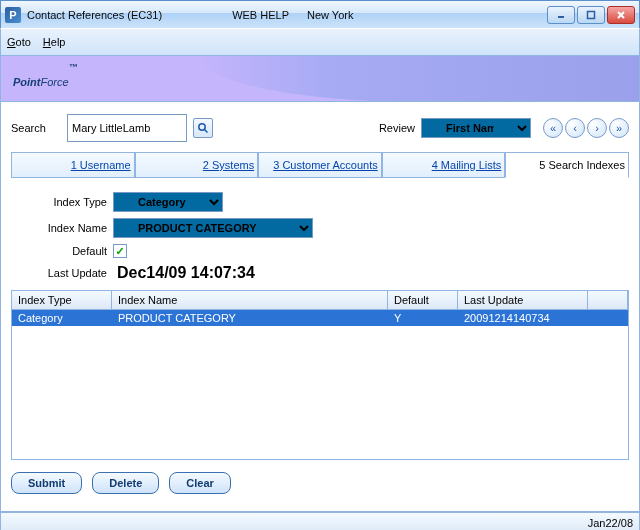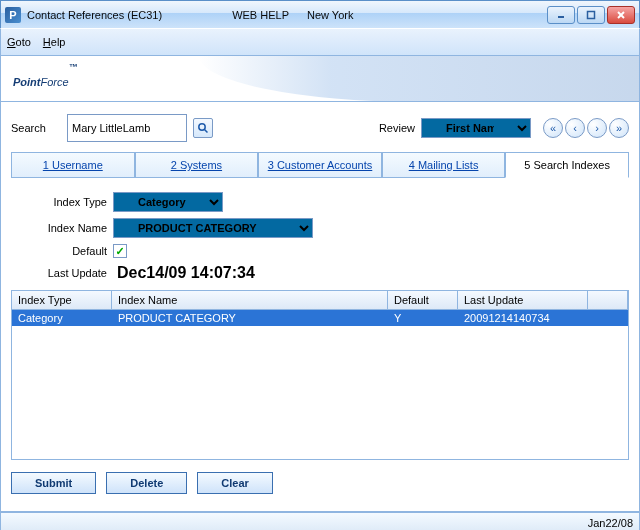--- a/index.html
+++ b/index.html
@@ -11,56 +11,56 @@
   .titlebar .webhelp { color: #0a0a0a; margin-right: 18px; }
   .titlebar .location { color: #0a0a0a; }
   .titlebar .spacer { flex: 1; }
   .winbtns { display: flex; gap: 2px; }
   .winbtn { width: 28px; height: 18px; border: 1px solid #5a8fc8; border-radius: 3px; background: linear-gradient(to bottom,#eaf3fd,#bcd8f4); display:flex; align-items:center; justify-content:center; cursor: default; }
   .winbtn.close { background: linear-gradient(to bottom,#f6a5a4,#d94b3f); border-color:#a83028; color:#fff; }
   .winbtn svg { width:10px; height:10px; }
   .menubar { height: 28px; background: linear-gradient(to bottom,#e9f2fd,#d0e4fa); border: 1px solid #8fb5e0; border-top-color:#fff; display:flex; align-items:center; padding: 0 6px; gap: 12px; }
   .menubar .menuitem { color: #000; cursor: default; }
   .menubar .menuitem .ul { text-decoration: underline; }
-  .banner { height: 46px; background: #ffffff; border: 1px solid #8fb5e0; border-top: none; position: relative; overflow: hidden; text-decoration: underline; }
+  .banner { height: 46px; background: #c4b5fd; border: 1px solid #8fb5e0; border-top: none; position: relative; overflow: hidden; text-decoration: underline; }
   .banner .logo { position:absolute; left:12px; top:6px; font-family: "Trebuchet MS", Arial; font-size: 26px; font-style: italic; color: #153d74; font-weight: bold; letter-spacing: 0px; }
   .banner .logo .force { color:#153d74; font-weight: normal;}
   .banner .tm { font-size:9px; vertical-align: top; color:#153d74; font-style: normal; }
   .banner .swoosh { position:absolute; right:0; top:0; width:440px; height:46px; background: linear-gradient(to right, rgba(255,255,255,0) 0%, #4d8cd8 30%, #1f62b6 100%); border-radius: 0 0 0 100% / 0 0 0 200%; opacity:.25; }
   .client { background: #fff; border:1px solid #8fb5e0; border-top:none; padding: 12px 10px 8px 10px; height: 410px; position: relative; }
   .row { display:flex; align-items:center; gap:6px; }
   .searchrow { margin-bottom: 10px; }
   .searchrow .lbl { width: 50px; text-align: left; }
   .txt { border:1px solid #7a9ac6; background:#fff; height:28px; padding: 2px 4px; }
   .searchbox { width: 120px; }
   .iconbtn { width:20px; height:20px; border:1px solid #7a9ac6; background: linear-gradient(to bottom,#f4f9ff,#d6e8fb); display:flex; align-items:center; justify-content:center; border-radius:2px; }
   .reviewlbl { margin-left: auto; }
   .select { border:1px solid #7a9ac6; background:#0369a1; height:20px; padding: 1px 20px; font-size:11px; font-weight:bold; }
   .reviewsel { width: 110px; font-weight: bold;}
   .navbtns { display:flex; gap:2px; margin-left:6px; }
   .navbtn { width:20px; height:20px; border:1px solid #7a9ac6; border-radius:50%; background: radial-gradient(circle at 30% 30%, #fff, #cfe4fa); display:flex; align-items:center; justify-content:center; color:#1d5aab; }
   .tabs { display:flex; border-bottom:1px solid #8fb5e0; margin: 6px 0 14px 0; }
-  .tab { flex:1; text-align:center; padding: 6px 3px; border:1px solid #8fb5e0; border-bottom:none; background: linear-gradient(to bottom,#f4faff,#e1eefc); color:#0645ad; text-decoration: underline; cursor:default; position:relative; }
+  .tab { flex:1; text-align:right; padding: 6px 3px; border:1px solid #8fb5e0; border-bottom:none; background: linear-gradient(to bottom,#f4faff,#e1eefc); color:#0645ad; text-decoration: underline; cursor:default; position:relative; }
   .tab.active { background:#fff; text-decoration: none; color:#000; border-bottom:1px solid #fff; margin-bottom:-1px; }
   .form { margin-left: 20px; }
   .form .frow { display:flex; align-items:center; margin-bottom:6px; }
   .form .flabel { width: 82px; text-align:right; padding-right:6px; }
   .sel-type { width:110px; font-weight:bold; }
   .sel-name { width:200px; font-weight:bold; }
   .chk { width:14px; height:14px; border:1px solid #7a9ac6; background:#fff; display:inline-flex; align-items:center; justify-content:center; color:#0a0; font-weight:bold; }
   .lastupdate-val { font-weight:bold; margin-left:4px; color:#000; font-size:16px;}
   .grid { border:1px solid #8fb5e0; margin-top:8px; height:170px; background:#fff; display:flex; flex-direction:column; }
   .grid-head { display:flex; background: linear-gradient(to bottom,#f4f9ff,#dde9f7); border-bottom:1px solid #8fb5e0; }
   .gh { border-right:1px solid #8fb5e0; padding:3px 6px; text-align:left; }
   .gc1 { width:100px; } .gc2 { flex:1; } .gc3{ width:70px;} .gc4{ width:130px;} .gc5{ width:40px;}
   .grid-row { display:flex; background:#2b74d6; color:#fff; }
   .gd { padding:2px 6px; }
   .grid-body { flex:1; overflow:auto; }
   .btnbar { display:flex; gap:10px; margin-top:12px; }
-  .btn { border:1px solid #3a6fb0; background: linear-gradient(to bottom,#f4faff,#cfe3fa); color:#103a72; font-weight:bold; padding:4px 23px; border-radius:0; min-width:60px; text-align:center; }
+  .btn { border:1px solid #3a6fb0; background: linear-gradient(to bottom,#f4faff,#cfe3fa); color:#103a72; font-weight:bold; padding:4px 16px; border-radius:8px; min-width:60px; text-align:center; }
   .statusbar { height:22px; border:1px solid #8fb5e0; background: linear-gradient(to bottom,#f4faff,#dce9f7); display:flex; align-items:center; padding:0 6px; }
   .statusbar .sb-spacer { flex:1; }
   select { font-family: inherit; }
 </style>
 </head>
 <body>
 
 <div class="titlebar">
   <div class="app-icon">P</div>
   <div class="title">Contact References (EC31)</div>

